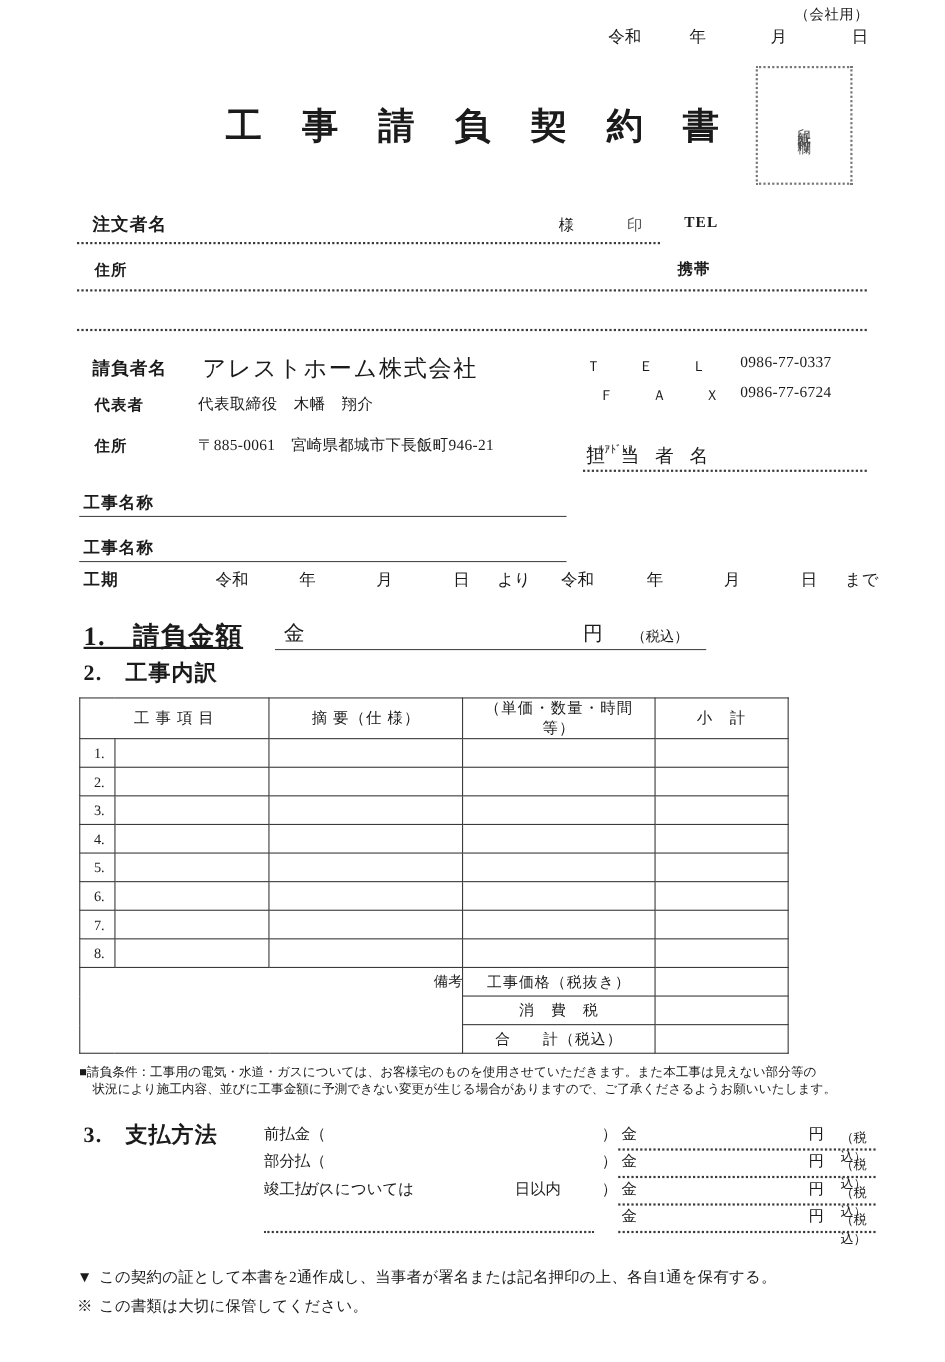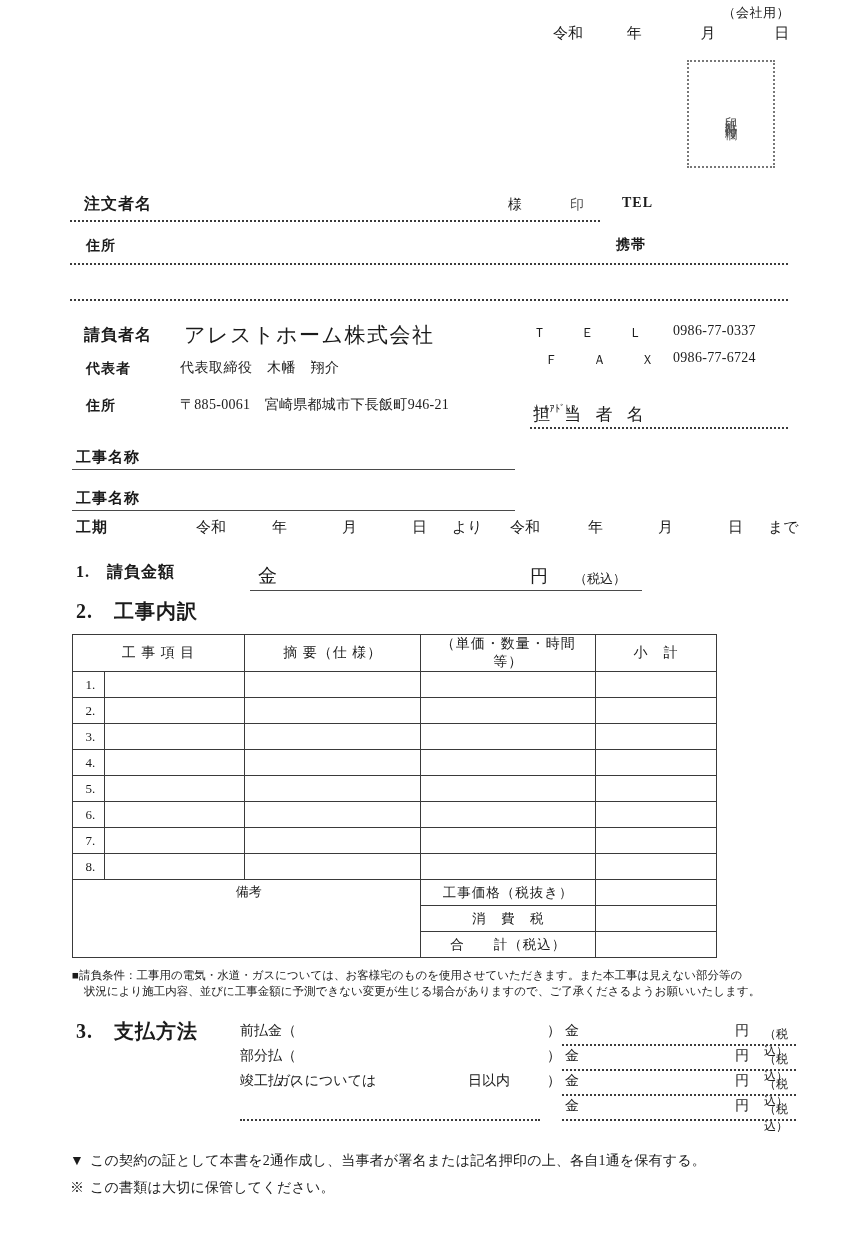--- a/index.html
+++ b/index.html
@@ -83,21 +83,21 @@
   .w-name{left:76px;top:448px;font-size:15px;font-weight:bold;letter-spacing:1px;}
   .line-wname{left:72px;top:469px;width:443px;}
   .w-place{left:76px;top:489px;font-size:15px;font-weight:bold;letter-spacing:1px;}
   .line-wplace{left:72px;top:510px;width:443px;}
 
   .w-term{left:76px;top:518px;font-size:15px;font-weight:bold;letter-spacing:1px;}
   .term-seq{left:196px;top:518px;font-size:15px;}
   .term-seq i{font-style:normal;display:inline-block;text-align:left;}
 
   
-  .sec1-no{left:76px;top:562px;font-size:16px;font-weight:bold;letter-spacing:1px;}
+  .sec1-no{left:76px;top:562px;font-size:24px;font-weight:bold;letter-spacing:1px;text-decoration:underline;}
   .sec1-kin{left:258px;top:563px;font-size:19px;}
   .sec1-yen{left:530px;top:564px;font-size:18px;}
   .sec1-tax{left:574px;top:570px;font-size:13px;}
   .line-amount{left:250px;top:590px;width:392px;}
 
   .sec2-no{left:76px;top:598px;font-size:20px;font-weight:bold;letter-spacing:1px;}
 
   
   table.items{
     position:absolute;left:72px;top:634px;width:645px;
@@ -112,21 +112,21 @@
   }
   table.items thead th{
     height:26px;text-align:center;font-size:14px;letter-spacing:1px;
   }
   .col-no{width:28px;text-align:center;font-size:13px;padding-left:4px !important;}
   .col-item{width:152px;}
   .col-desc{width:188px;}
   .col-unit{width:185px;}
   .col-sub{width:128px;}
   .cell-remark{
-    text-align:center;vertical-align:top;font-size:13px;
+    text-align:right;vertical-align:top;font-size:13px;
     padding:3px 0 0 4px !important;
     margin-top:18px;
   }
   .cell-sumlbl{text-align:center;font-size:13.5px;letter-spacing:1px;}
 
   
   .note{
     left:72px;top:968px;width:740px;font-size:11.5px;line-height:1.38;
     white-space:normal;letter-spacing:0px;
   }
@@ -162,20 +162,21 @@
     <span class="era-gengo">令和</span>
     <span class="era-y">年</span>
     <span class="era-m">月</span>
     <span>日</span>
   </div>
 
   <div class="abs stamp-box">
     <span class="v">印紙貼付欄</span>
   </div>
 
+  <div class="abs doc-title">工 事 請 負 契 約 書</div>
 
   <div class="abs cust-name">注文者名</div>
   <div class="abs cust-sama">様</div>
   <div class="abs cust-in">印</div>
   <div class="abs cust-tel">TEL</div>
   <div class="abs dotted line-cust"></div>
 
   <div class="abs cust-addr">住所</div>
   <div class="abs cust-mobile">携帯</div>
   <div class="abs dotted line-addr"></div>

